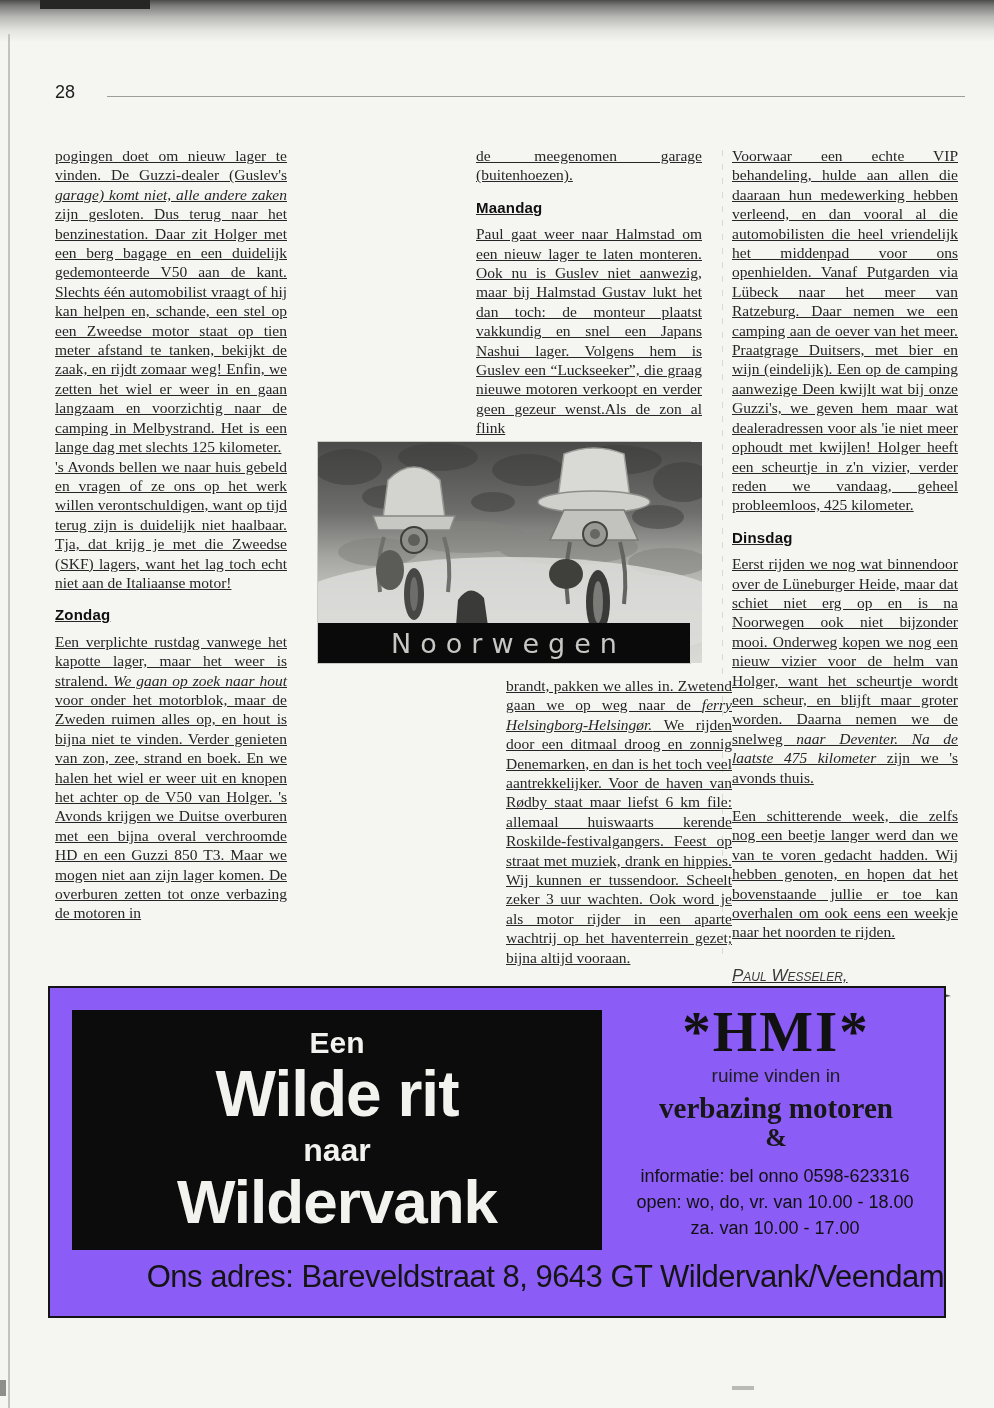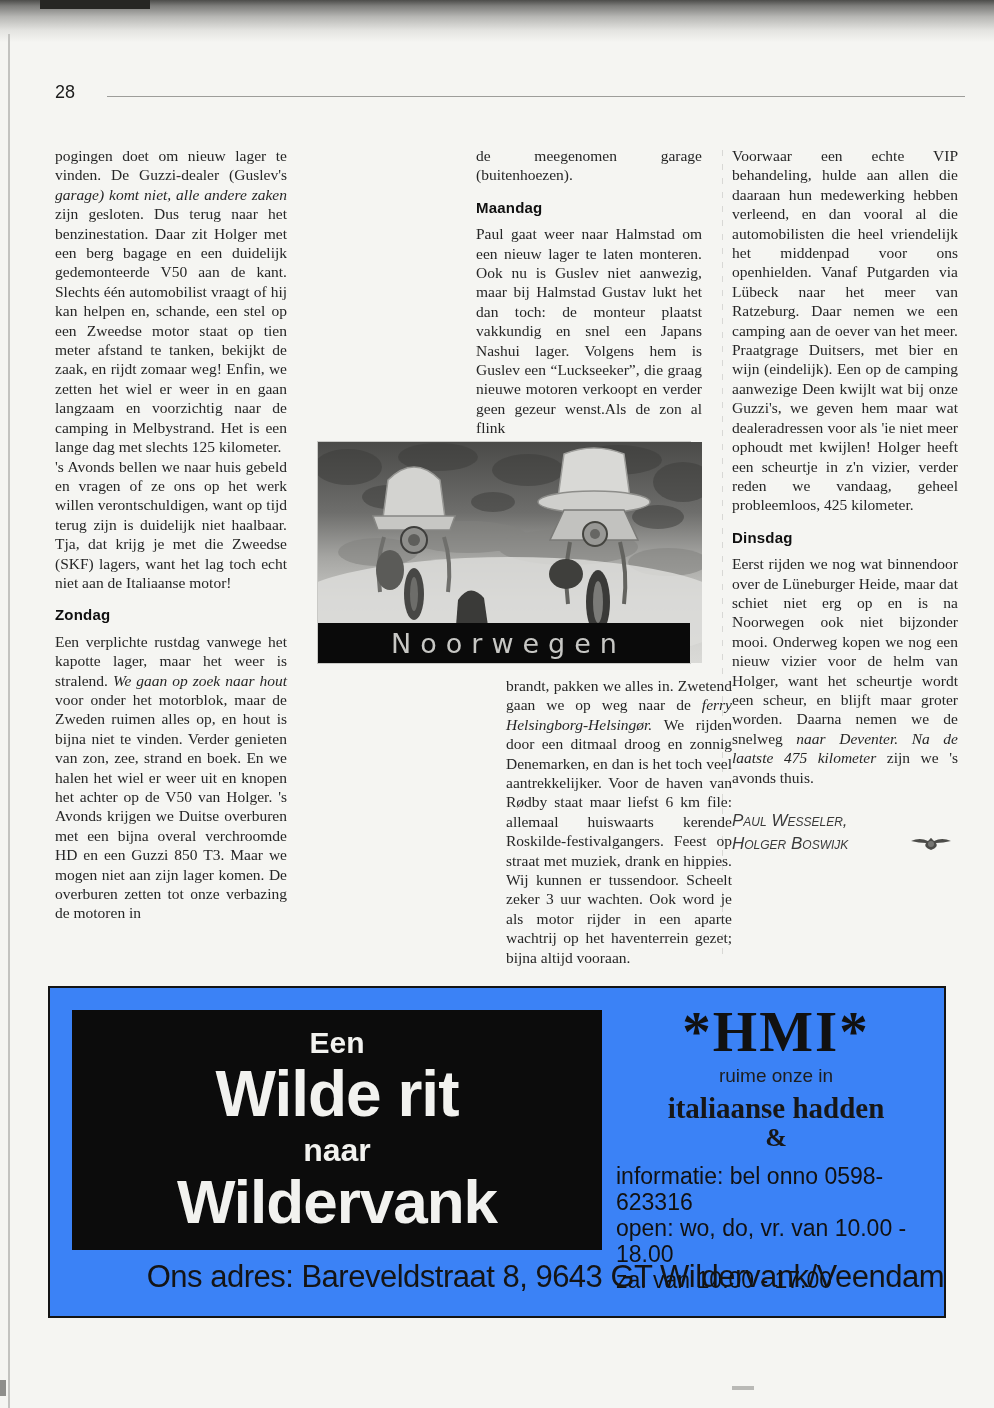--- a/index.html
+++ b/index.html
@@ -19,21 +19,21 @@
   .scan-mark-corner { position:absolute; left:0; top:1380px; width:6px; height:16px; background:#8e8e8b; }
   .col-rule { position:absolute; left:722px; top:150px; height:810px; width:1px;
     background:repeating-linear-gradient(to bottom,#d8d8d5 0 6px,transparent 6px 14px); }
 
   
   .page-num { position:absolute; left:55px; top:82px; font-family:"Liberation Sans",sans-serif;
     font-weight:normal; font-size:18px; color:#1c1c1c; }
   .header-rule { position:absolute; left:107px; right:29px; top:96px; height:1px; background:#9d9d9a; }
 
   
-  .col { position:absolute; text-align:justify; font-size:15.5px; line-height:19.4px; }
+  .col { position:absolute; text-align:justify; font-size:15.5px; line-height:19.4px;text-decoration:underline; }
   .col1 { left:55px;  top:146px; width:232px; }
   .col2a{ left:476px; top:146px; width:226px; }
   .col2b{ left:476px; top:676px; width:226px;margin-left:30px; }
   .col3 { left:732px; top:146px; width:226px; }
   .body-para { margin:0; }
   .body-para.gap-before { margin-top:19px; }
   .it { font-style:italic; }
   .day-heading { font-family:"Liberation Sans",sans-serif; font-weight:bold; font-size:15px;
     color:#101010; margin:13px 0 7px; text-align:left; letter-spacing:.2px; }
 
@@ -47,37 +47,37 @@
   .photo { position:absolute; left:318px; top:442px; width:372px; height:221px;
     background:#9a9a97; box-shadow:0 0 0 1px #c9c9c6; }
   .photo svg { display:block; }
   .photo-caption { position:absolute; left:0; right:0; bottom:0; height:40px; background:#0a0a0a;
     display:flex; align-items:center; justify-content:center; }
   .photo-caption span { font-family:"DejaVu Sans",sans-serif; font-size:27px; font-weight:400;
     color:#c7c7c4; letter-spacing:9px; padding-left:9px; }
 
   
   .ad { position:absolute; left:48px; top:986px; width:898px; height:332px;
-    border:2px solid #141414; background:#3b82f6; box-sizing:border-box; }
+    border:2px solid #141414; background:#8b5cf6; box-sizing:border-box; }
   .ad-banner { position:absolute; left:22px; top:22px; width:530px; height:240px; background:#0c0c0c;
     color:#f2f2ef; text-align:center; font-family:"Liberation Sans",sans-serif; font-weight:bold; }
   .banner-l1 { font-size:30px; line-height:34px; margin-top:16px; }
   .banner-l2 { font-size:64px; line-height:68px; letter-spacing:-1px; }
   .banner-l3 { font-size:32px; line-height:36px; margin-top:4px; }
   .banner-l4 { font-size:62px; line-height:68px; letter-spacing:-1px; }
   .ad-right { position:absolute; left:566px; top:14px; width:320px; text-align:center; color:#171717; }
   .hmi { font-family:"Liberation Serif",serif; font-weight:bold; font-size:57px; line-height:60px;
     letter-spacing:2px; color:#111; }
   .ad-tagline { font-family:"Liberation Sans",sans-serif; font-size:19px; line-height:24px;
     margin-top:2px; color:#1d1d1d; }
   .subj1 { font-family:"Liberation Serif",serif; font-weight:bold; font-size:29px; line-height:32px; margin-top:4px; }
   .subj2 { font-family:"Liberation Serif",serif; font-weight:bold; font-size:26px; line-height:27px; }
   .subj3 { font-family:"Liberation Serif",serif; font-weight:bold; font-size:29px; line-height:31px; }
-  .ad-info { margin-top:12px; font-family:"Liberation Sans",sans-serif; font-size:23px;
-    line-height:26px; text-align:left; padding-right:2px; color:#111; }
+  .ad-info { margin-top:12px; font-family:"Liberation Sans",sans-serif; font-size:18px;
+    line-height:26px; text-align:center; padding-right:2px; color:#111; }
   .ad-address { position:absolute; left:0; right:0; bottom:21px; text-align:right;
     font-family:"Liberation Sans",sans-serif; font-size:31px; letter-spacing:-.5px; color:#141414; }
 </style>
 </head>
 <body>
 
 <div class="page">
 
   <div class="scan-top"></div>
   <div class="scan-top-dark"></div>
@@ -100,20 +100,21 @@
       <div class="day-heading">Maandag</div>
       <p class="body-para"><span>Paul gaat weer naar Halmstad om een nieuw lager te laten monteren. Ook nu is Guslev niet aanwezig, maar bij Halmstad Gustav lukt het dan toch: de monteur plaatst vakkundig en snel een Japans Nashui lager. Volgens hem is Guslev een “Luckseeker”, die graag nieuwe motoren verkoopt en verder geen gezeur wenst.Als de zon al flink</span></p>
     </div>
   <div class="col col2b">
       <p class="body-para"><span>brandt, pakken we alles in. Zwetend gaan we op weg naar de </span><span class="it">ferry Helsingborg-Helsingør.</span><span> We rijden door een ditmaal droog en zonnig Denemarken, en dan is het toch veel aantrekkelijker. Voor de haven van Rødby staat maar liefst 6 km file: allemaal huiswaarts kerende Roskilde-festivalgangers. Feest op straat met muziek, drank en hippies. Wij kunnen er tussendoor. Scheelt zeker 3 uur wachten. Ook word je als motor rijder in een aparte wachtrij op het haventerrein gezet; bijna altijd vooraan.</span></p>
     </div>
   <div class="col col3">
   <p class="body-para"><span>Voorwaar een echte VIP behandeling, hulde aan allen die daaraan hun medewerking hebben verleend, en dan vooral al die automobilisten die heel vriendelijk het middenpad voor ons openhielden. Vanaf Putgarden via Lübeck naar het meer van Ratzeburg. Daar nemen we een camping aan de oever van het meer. Praatgrage Duitsers, met bier en wijn (eindelijk). Een op de camping aanwezige Deen kwijlt wat bij onze Guzzi's, we geven hem maar wat dealeradressen voor als 'ie niet meer ophoudt met kwijlen! Holger heeft een scheurtje in z'n vizier, verder reden we vandaag, geheel probleemloos, 425 kilometer.</span></p>
       <div class="day-heading">Dinsdag</div>
       <p class="body-para"><span>Eerst rijden we nog wat binnendoor over de Lüneburger Heide, maar dat schiet niet erg op en is na Noorwegen ook niet bijzonder mooi. Onderweg kopen we nog een nieuw vizier voor de helm van Holger, want het scheurtje wordt een scheur, en blijft maar groter worden. Daarna nemen we de snelweg </span><span class="it">naar Deventer. Na de laatste 475 kilometer</span><span> zijn we 's avonds thuis.</span></p>
+      <p class="body-para gap-before"><span>Een schitterende week, die zelfs nog een beetje langer werd dan we van te voren gedacht hadden. Wij hebben genoten, en hopen dat het bovenstaande jullie er toe kan overhalen om ook eens een weekje naar het noorden te rijden.</span></p>
       <div class="signature">
         <div>Paul Wesseler,</div>
         <div>Holger Boswijk</div>
         <svg class="eagle" viewBox="0 0 42 17">
           <path d="M1,6 Q10,2 18,6 L20,4 Q21,2 22,4 L24,6 Q32,2 41,6 Q33,8 26,8 Q29,12 21,15 Q13,12 16,8 Q9,8 1,6 Z" fill="#4c4c49"></path>
           <circle cx="21" cy="9" r="3" fill="#767673"></circle>
         </svg>
       </div>
     </div>
 
@@ -182,22 +183,22 @@
 
   <div class="ad">
     <div class="ad-banner">
       <div class="banner-l1">Een</div>
       <div class="banner-l2">Wilde rit</div>
       <div class="banner-l3">naar</div>
       <div class="banner-l4">Wildervank</div>
     </div>
     <div class="ad-right">
       <div class="hmi">*HMI*</div>
-      <div class="ad-tagline">ruime onze in</div>
-      <div class="subj1">italiaanse hadden</div>
+      <div class="ad-tagline">ruime vinden in</div>
+      <div class="subj1">verbazing motoren</div>
       <div class="subj2">&amp;</div>
       <div class="ad-info">
         <div>informatie:  bel onno 0598-623316</div>
         <div>open: wo, do, vr. van 10.00 - 18.00</div>
         <div>za. van 10.00 - 17.00</div>
       </div>
     </div>
     <div class="ad-address">Ons adres: Bareveldstraat 8, 9643 GT Wildervank/Veendam</div>
   </div>
 

